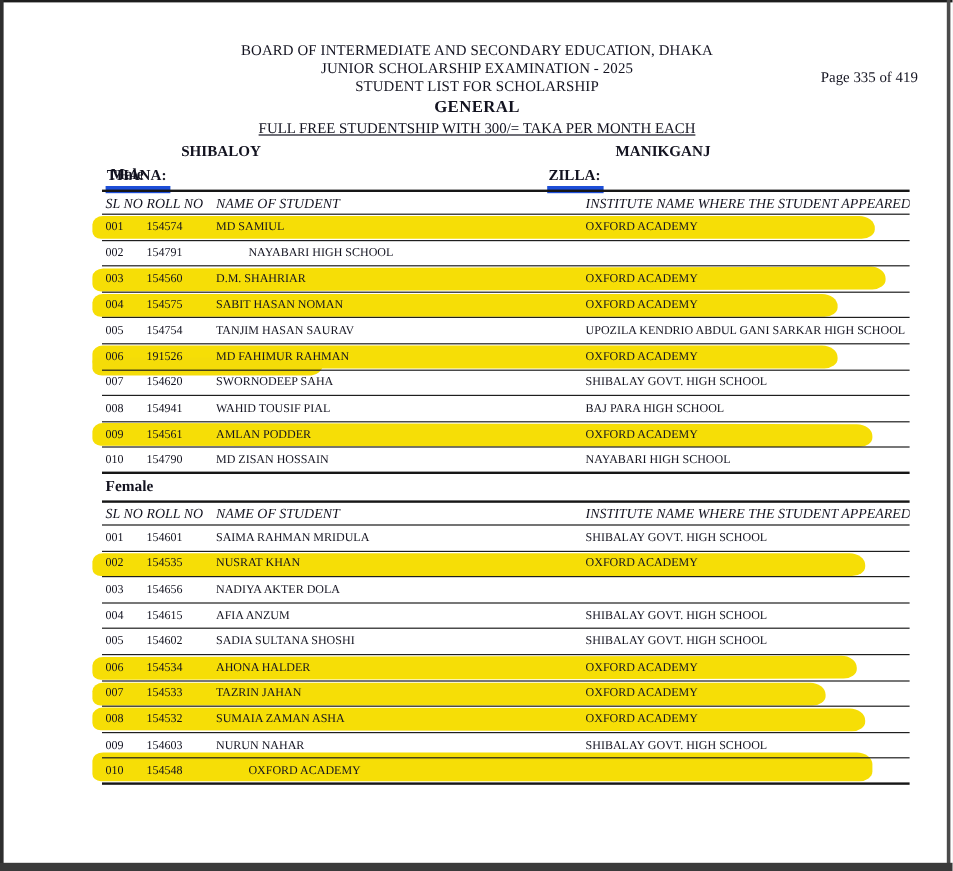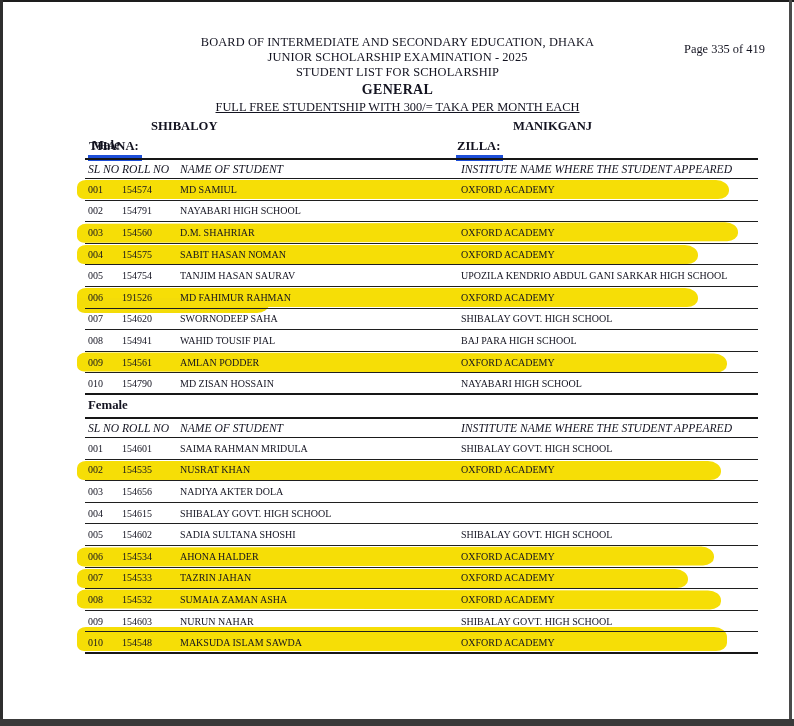--- a/index.html
+++ b/index.html
@@ -14,21 +14,21 @@
   .frame-top    { position:absolute; left:0; top:0; width:794px; height:2px; background:#1d1d1d; }
   .frame-left   { position:absolute; left:0; top:0; width:3px; height:726px; background:#2e2e2e; }
   .frame-right  { position:absolute; left:789px; top:0; width:3px; height:726px; background:#4a4a4a; }
   .frame-bottom { position:absolute; left:0; top:719px; width:794px; height:7px; background:#3a3a3a; }
 
   
   .titles { position:absolute; left:85px; top:35px; width:625px; text-align:center; }
   .t-line { font-size:12.4px; line-height:15px; letter-spacing:0.1px; }
   .t-cat  { font-size:14px; font-weight:bold; line-height:18px; margin-top:1px; letter-spacing:0.3px; }
   .t-stip { font-size:12.4px; line-height:15px; margin-top:1px;text-decoration:underline; }
-  .pageind { position:absolute; left:684px; top:42px; font-size:12.4px; white-space:nowrap; }
+  .pageind { position:absolute; left:684px; top:57px; font-size:12.4px; white-space:nowrap; }
 
   
   .loc { position:absolute; left:85px; top:119px; width:673px; height:20px; font-weight:bold; font-size:12.6px; }
   .loc span { position:absolute; white-space:nowrap; }
   .loc .lbl { border-bottom:6px solid #1d4ed8; padding:0 3px 1px 1px;margin-top:20px; }
   .thana-l { left:3px; }
   .thana-v { left:66px; }
   .zilla-l { left:371px; }
   .zilla-v { left:428px; }
 
@@ -48,21 +48,21 @@
   .row {
     display:flex; height:21.6px; align-items:center; padding-left:3px;
     border-bottom:1px solid #1f1f1f; position:relative;
     font-size:10px; white-space:nowrap;
   }
   .row:last-child { border-bottom:2px solid #161616; }
   .c { position:relative; z-index:1; overflow:visible; }
   .c-sl   { width:34px; flex:none; }
   .c-roll { width:58px; flex:none; }
   .c-name { width:281px; flex:none; overflow:hidden; }
-  .c-inst { flex:1 1 auto; overflow:hidden; }
+  .c-inst { flex:1 1 auto; overflow:hidden;margin-left:27px; }
 
   
   .hl {
     position:absolute; z-index:-1; left:-8px; top:1px; height:19px;
     background:#f6de06;
     border-radius:9px 13px 11px 7px / 7px 10px 8px 6px;
   }
   .hl2 {
     position:absolute; z-index:-1; background:#f4dc08;
     border-radius:4px 6px 12px 8px / 4px 5px 9px 6px;
@@ -196,20 +196,21 @@
       <span class="c c-inst">OXFORD ACADEMY</span>
     </div>
     <div class="row">
       <span class="c c-sl">003</span>
       <span class="c c-roll">154656</span>
       <span class="c c-name">NADIYA AKTER DOLA</span>
     </div>
     <div class="row">
       <span class="c c-sl">004</span>
       <span class="c c-roll">154615</span>
+      <span class="c c-name">AFIA ANZUM</span>
       <span class="c c-inst">SHIBALAY GOVT. HIGH SCHOOL</span>
     </div>
     <div class="row">
       <span class="c c-sl">005</span>
       <span class="c c-roll">154602</span>
       <span class="c c-name">SADIA SULTANA SHOSHI</span>
       <span class="c c-inst">SHIBALAY GOVT. HIGH SCHOOL</span>
     </div>
     <div class="row">
       <span class="hl" style="width:637px; transform:rotate(-0.1deg)"></span>
@@ -235,18 +236,17 @@
     <div class="row">
       <span class="c c-sl">009</span>
       <span class="c c-roll">154603</span>
       <span class="c c-name">NURUN NAHAR</span>
       <span class="c c-inst">SHIBALAY GOVT. HIGH SCHOOL</span>
     </div>
     <div class="row">
       <span class="hl" style="width:650px; top:-5px; height:24px"></span>
       <span class="c c-sl">010</span>
       <span class="c c-roll">154548</span>
-      <span class="c c-name">MAKSUDA ISLAM SAWDA</span>
       <span class="c c-inst">OXFORD ACADEMY</span>
     </div>
   </div>
 
 </div>
 
 </body></html>

